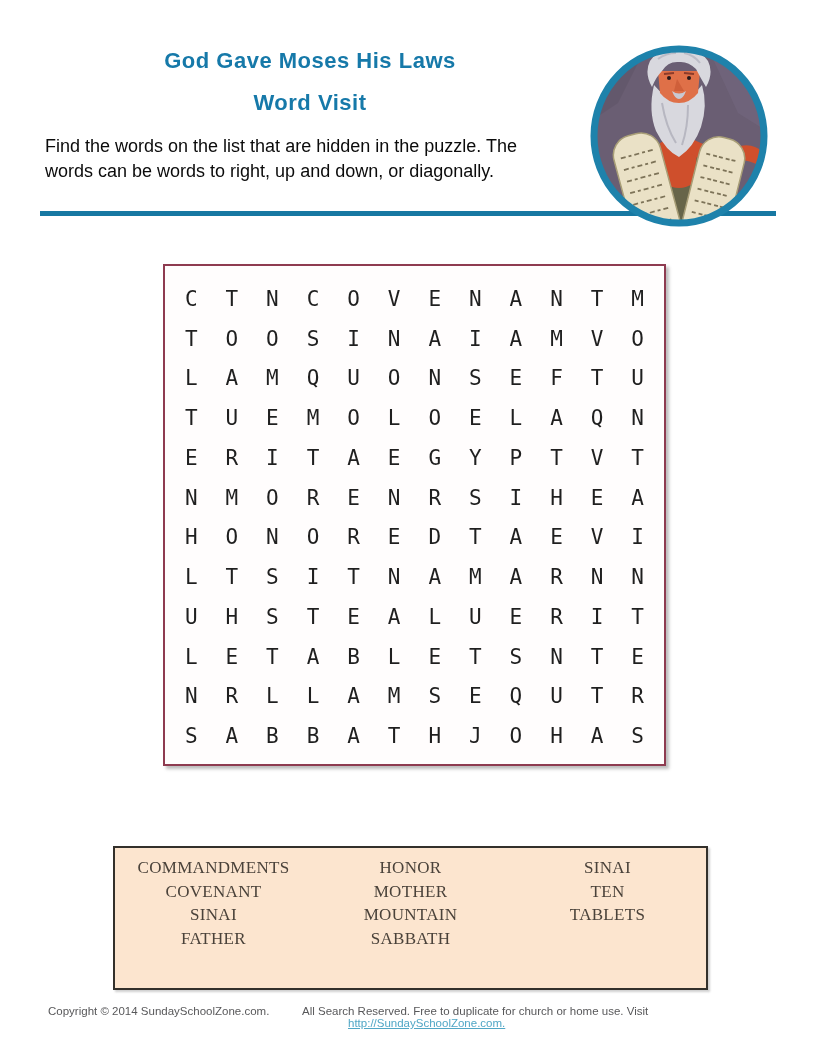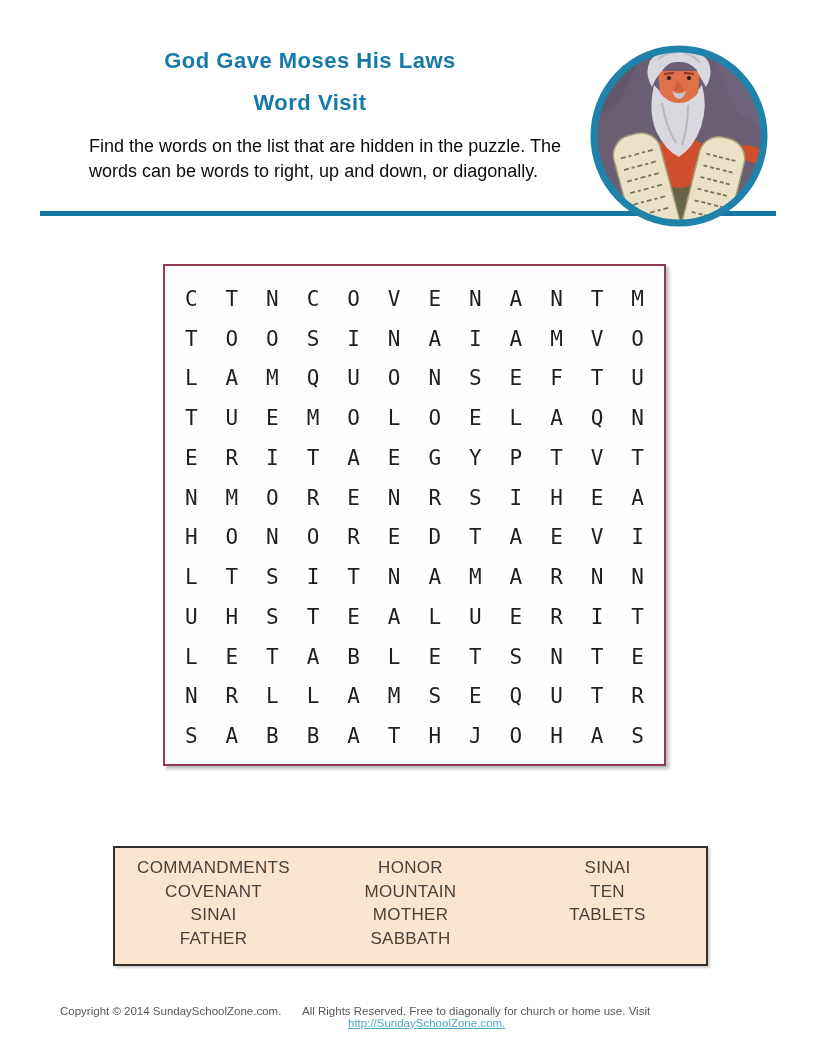--- a/index.html
+++ b/index.html
@@ -27,21 +27,20 @@
   }
 
   
   .instructions {
     position: absolute;
     left: 45px; top: 134px;
     width: 540px;
     font-size: 18px;
     line-height: 25px;
     color: #0b0b0b;
-    margin-left: 44px;
   }
 
   
   .divider {
     position: absolute;
     left: 40px; top: 211px;
     width: 736px; height: 5px;
     background: #1778a2;
     z-index: 1;
   }
@@ -76,24 +75,25 @@
     justify-content: center;
     font-family: "DejaVu Sans Mono", "Liberation Mono", monospace;
     font-size: 21px;
     color: #1f1f1f;
   }
 
   
   .word-box {
     position: absolute;
     left: 113px; top: 846px;
-    width: 595px; height: 120px;
+    width: 595px; height: 144px;
     background: #fce5cf;
     border: 2px solid #33302b;
     box-shadow: 2px 2px 2px rgba(120,120,120,0.35);
+    font-family: Liberation Serif, serif;
   }
   .word-columns {
     display: grid;
     grid-template-columns: repeat(3, 1fr);
     padding-top: 8px;
   }
   .wcol { text-align: center; }
   .word {
     font-size: 17px;
     line-height: 23.5px;
@@ -102,21 +102,21 @@
   }
 
   
   .footer {
     position: absolute;
     left: 0; top: 1005px;
     width: 816px;
     font-size: 11.5px;
     color: #58585a;
   }
-  .footer .copyright { position: absolute; left: 60px; top: 0; }
+  .footer .copyright { position: absolute; left: 48px; top: 0; }
   .footer .rights    { position: absolute; left: 302px; top: 0; width: 500px; }
   .footer a {
     color: #51a7c6;
     text-decoration: underline;
     padding-left: 46px;
   }
 </style>
 </head>
 <body>
 
@@ -352,32 +352,32 @@
   <div class="word-box">
     <div class="word-columns" id="word-columns">
         <div class="wcol">
           <div class="word">COMMANDMENTS</div>
           <div class="word">COVENANT</div>
           <div class="word">SINAI</div>
           <div class="word">FATHER</div>
         </div>
         <div class="wcol">
           <div class="word">HONOR</div>
+          <div class="word">MOTHER</div>
           <div class="word">MOUNTAIN</div>
-          <div class="word">MOTHER</div>
           <div class="word">SABBATH</div>
         </div>
         <div class="wcol">
           <div class="word">SINAI</div>
           <div class="word">TEN</div>
           <div class="word">TABLETS</div>
         </div>
       </div>
   </div>
 
   <div class="footer">
     <span class="copyright">Copyright © 2014 SundaySchoolZone.com.</span>
     <span class="rights">
-      <span>All Rights Reserved. Free to diagonally for church or home use. Visit </span><a href="#">http://SundaySchoolZone.com.</a>
+      <span>All Search Reserved. Free to duplicate for church or home use. Visit </span><a href="#">http://SundaySchoolZone.com.</a>
     </span>
   </div>
 
 </div>
 
 </body></html>

